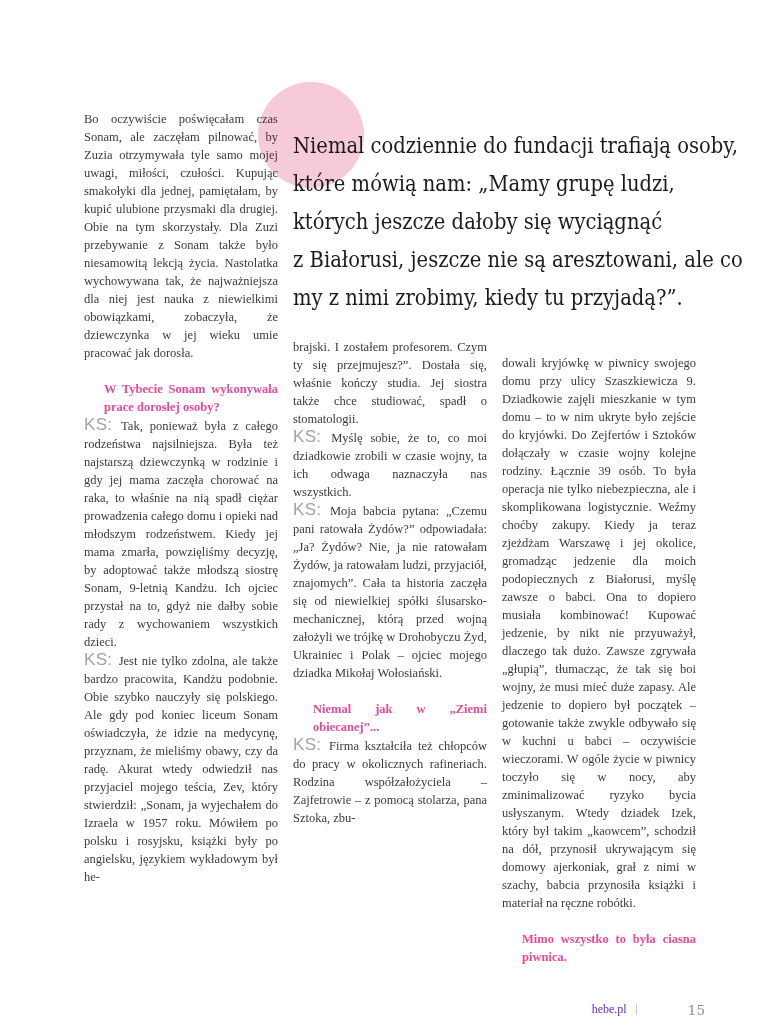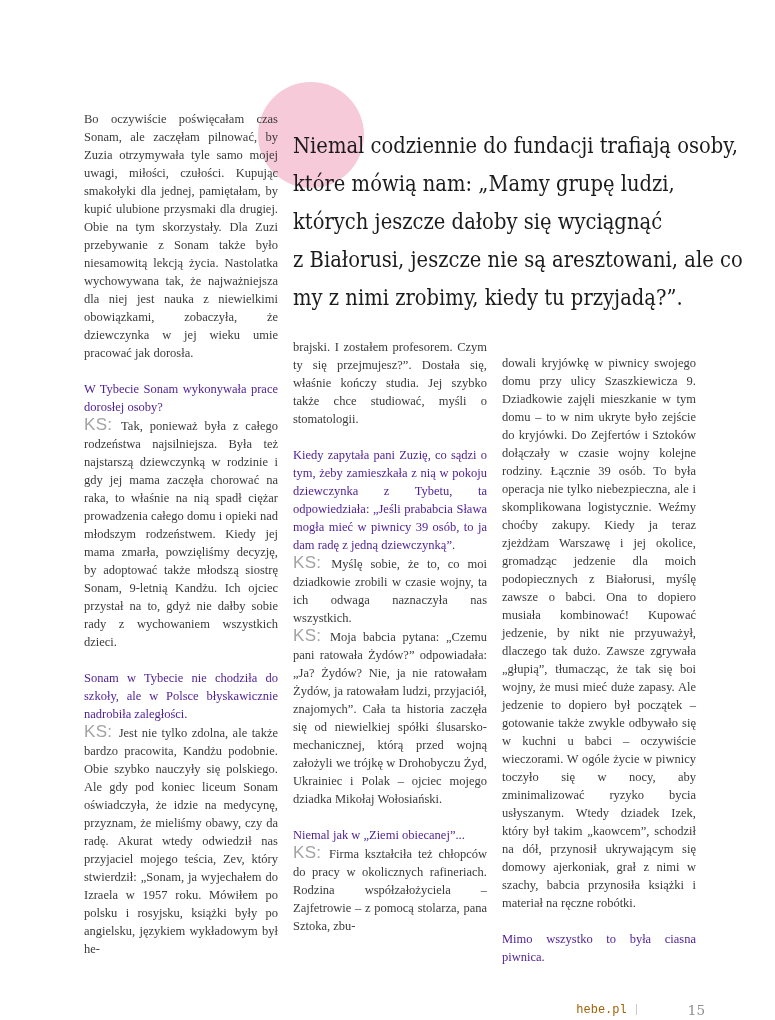--- a/index.html
+++ b/index.html
@@ -36,41 +36,42 @@
     font-size:12.5px;
     line-height:18px;
     text-align:justify;
     hyphens:auto;
   }
   .col-left{left:84px;top:110px;}
   .col-mid{left:293px;top:338px;}
   .col-right{left:502px;top:354px;}
   .col p{margin:0;}
   .col p.question{
-    font-weight:normal;
-    color:#4c1d95;
+    font-weight:bold;
+    color:#ec4899;
     margin-top:18px;
+    margin-left:20px;
   }
   .speaker{
     font-family:"Liberation Sans", sans-serif;
     font-size:17px;
     color:#a3a3a3;
     letter-spacing:0.3px;
   }
   .footer{
     position:absolute;
     top:985px;right:70px;
     display:flex;
     align-items:center;
     gap:9px;
   }
   .footer-site{
-    font-family:Liberation Mono, monospace;
+    font-family:Liberation Serif, serif;
     font-size:12px;
-    color:#a16207;
+    color:#6d28d9;
   }
   .footer-divider{
     width:1px;height:11px;
     background:#c9c9c9;
   }
   .footer-brand{
     font-family:"Liberation Sans", sans-serif;
     font-weight:bold;
     font-size:13.5px;
     color:#1d4ed8;
@@ -94,26 +95,24 @@
       <div class="quote-line">które mówią nam: „Mamy grupę ludzi,</div>
       <div class="quote-line">których jeszcze dałoby się wyciągnąć</div>
       <div class="quote-line">z Białorusi, jeszcze nie są aresztowani, ale co</div>
       <div class="quote-line">my z nimi zrobimy, kiedy tu przyjadą?”.</div>
     </div>
 
   <div class="col col-left">
       <p class="para">Bo oczywiście poświęcałam czas Sonam, ale zaczęłam pilnować, by Zuzia otrzymywała tyle samo mojej uwagi, miłości, czułości. Kupując smakołyki dla jednej, pamiętałam, by kupić ulubione przysmaki dla drugiej. Obie na tym skorzystały. Dla Zuzi przebywanie z Sonam także było niesamowitą lekcją życia. Nastolatka wychowywana tak, że najważniejsza dla niej jest nauka z niewielkimi obowiązkami, zobaczyła, że dziewczynka w jej wieku umie pracować jak dorosła.</p>
       <p class="question">W Tybecie Sonam wykonywała prace dorosłej osoby?</p>
       <p class="answer"><span class="speaker">KS: </span>Tak, ponieważ była z całego rodzeństwa najsilniejsza. Była też najstarszą dziewczynką w rodzinie i gdy jej mama zaczęła chorować na raka, to właśnie na nią spadł ciężar prowadzenia całego domu i opieki nad młodszym rodzeństwem. Kiedy jej mama zmarła, powzięliśmy decyzję, by adoptować także młodszą siostrę Sonam, 9-letnią Kandżu. Ich ojciec przystał na to, gdyż nie dałby sobie rady z wychowaniem wszystkich dzieci.</p>
-      <p class="question">Sonam w Tybecie nie chodziła do szkoły, ale w Polsce błyskawicznie nadrobiła zaległości.</p>
       <p class="answer"><span class="speaker">KS: </span>Jest nie tylko zdolna, ale także bardzo pracowita, Kandżu podobnie. Obie szybko nauczyły się polskiego. Ale gdy pod koniec liceum Sonam oświadczyła, że idzie na medycynę, przyznam, że mieliśmy obawy, czy da radę. Akurat wtedy odwiedził nas przyjaciel mojego teścia, Zev, który stwierdził: „Sonam, ja wyjechałem do Izraela w 1957 roku. Mówiłem po polsku i rosyjsku, książki były po angielsku, językiem wykładowym był he-</p>
     </div>
   <div class="col col-mid">
-      <p class="para">brajski. I zostałem profesorem. Czym ty się przejmujesz?”. Dostała się, właśnie kończy studia. Jej szybko także chce studiować, myśli o stomatologii.</p>
-      <p class="question">Kiedy zapytała pani Zuzię, co sądzi o tym, żeby zamieszkała z nią w pokoju dziewczynka z Tybetu, ta odpowiedziała: „Jeśli prababcia Sława mogła mieć w piwnicy 39 osób, to ja dam radę z jedną dziewczynką”.</p>
+      <p class="para">brajski. I zostałem profesorem. Czym ty się przejmujesz?”. Dostała się, właśnie kończy studia. Jej siostra także chce studiować, spadł o stomatologii.</p>
       <p class="answer"><span class="speaker">KS: </span>Myślę sobie, że to, co moi dziadkowie zrobili w czasie wojny, ta ich odwaga naznaczyła nas wszystkich.</p>
       <p class="answer"><span class="speaker">KS: </span>Moja babcia pytana: „Czemu pani ratowała Żydów?” odpowiadała: „Ja? Żydów? Nie, ja nie ratowałam Żydów, ja ratowałam ludzi, przyjaciół, znajomych”. Cała ta historia zaczęła się od niewielkiej spółki ślusarsko-mechanicznej, którą przed wojną założyli we trójkę w Drohobyczu Żyd, Ukrainiec i Polak – ojciec mojego dziadka Mikołaj Wołosiański.</p>
       <p class="question">Niemal jak w „Ziemi obiecanej”...</p>
       <p class="answer"><span class="speaker">KS: </span>Firma kształciła też chłopców do pracy w okolicznych rafineriach. Rodzina współzałożyciela – Zajfetrowie – z pomocą stolarza, pana Sztoka, zbu-</p>
     </div>
   <div class="col col-right">
       <p class="para">dowali kryjówkę w piwnicy swojego domu przy ulicy Szaszkiewicza 9. Dziadkowie zajęli mieszkanie w tym domu – to w nim ukryte było zejście do kryjówki. Do Zejfertów i Sztoków dołączały w czasie wojny kolejne rodziny. Łącznie 39 osób. To była operacja nie tylko niebezpieczna, ale i skomplikowana logistycznie. Weźmy choćby zakupy. Kiedy ja teraz zjeżdżam Warszawę i jej okolice, gromadząc jedzenie dla moich podopiecznych z Białorusi, myślę zawsze o babci. Ona to dopiero musiała kombinować! Kupować jedzenie, by nikt nie przyuważył, dlaczego tak dużo. Zawsze zgrywała „głupią”, tłumacząc, że tak się boi wojny, że musi mieć duże zapasy. Ale jedzenie to dopiero był początek – gotowanie także zwykle odbywało się w kuchni u babci – oczywiście wieczorami. W ogóle życie w piwnicy toczyło się w nocy, aby zminimalizować ryzyko bycia usłyszanym. Wtedy dziadek Izek, który był takim „kaowcem”, schodził na dół, przynosił ukrywającym się domowy ajerkoniak, grał z nimi w szachy, babcia przynosiła książki i materiał na ręczne robótki.</p>
       <p class="question">Mimo wszystko to była ciasna piwnica.</p>
     </div>
 

